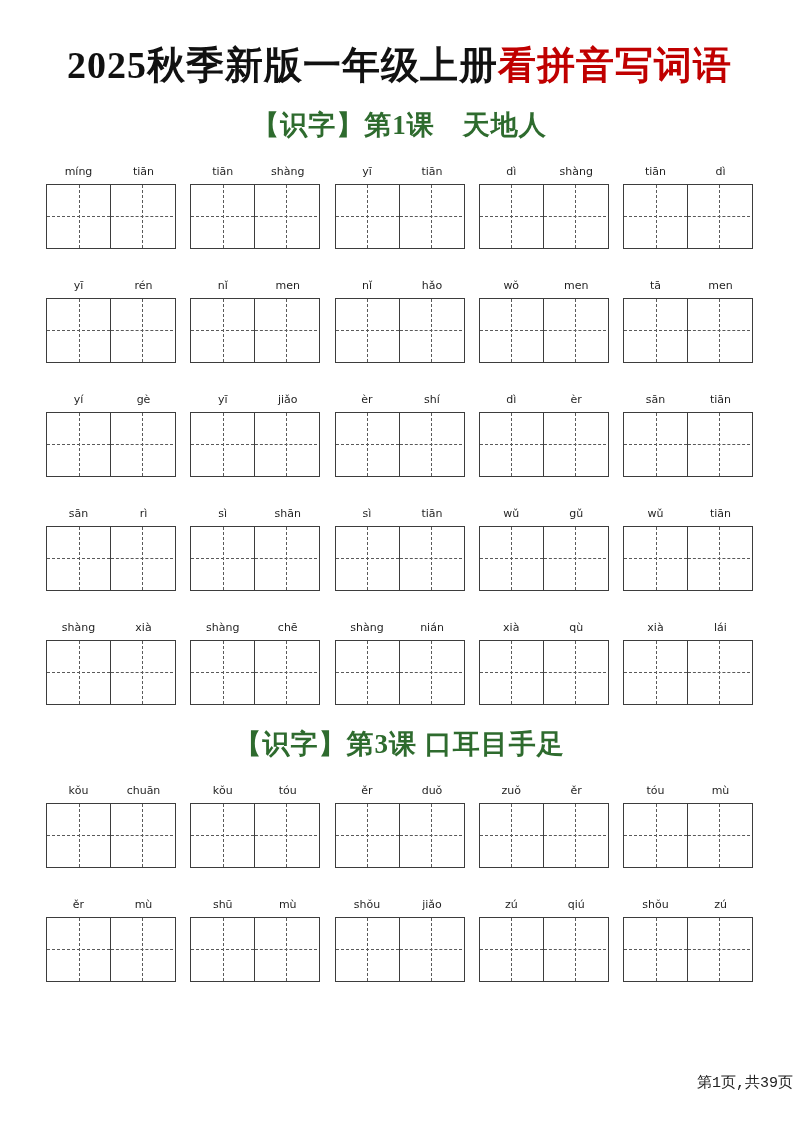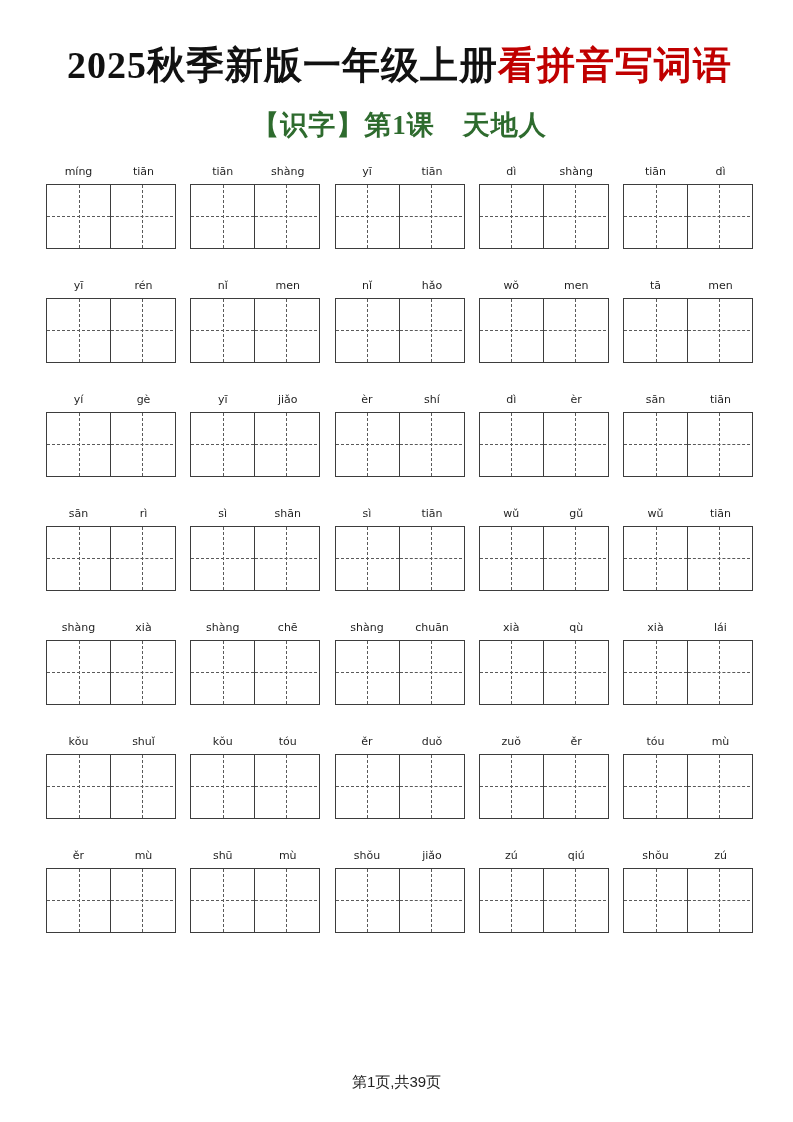--- a/index.html
+++ b/index.html
@@ -78,24 +78,24 @@
   .cell::after{
     content:"";
     position:absolute;
     top:0; bottom:0; left:50%;
     border-left:1.5px dashed var(--dash);
   }
   .footer{
     position:absolute;
     left:0; right:0;
     bottom:16px;
-    text-align:center;
+    text-align:right;
     font-size:15px;
     color:#222222;
-    font-family:Liberation Sans, sans-serif;
+    font-family:Liberation Mono, monospace;
   }
 </style>
 </head>
 <body>
 
 <div class="page">
   <h1 class="title"><span>2025秋季新版一年级上册</span><span class="red">看拼音写词语</span></h1>
 
   <div id="sections">
       <section>
@@ -327,21 +327,21 @@
               <span>chē</span>
             </div>
             <div class="boxes">
               <div class="cell"></div>
               <div class="cell"></div>
             </div>
           </div>
           <div class="group">
             <div class="labels">
               <span>shàng</span>
-              <span>chuān</span>
+              <span>nián</span>
             </div>
             <div class="boxes">
               <div class="cell"></div>
               <div class="cell"></div>
             </div>
           </div>
           <div class="group">
             <div class="labels">
               <span>xià</span>
               <span>qù</span>
@@ -357,25 +357,26 @@
               <span>lái</span>
             </div>
             <div class="boxes">
               <div class="cell"></div>
               <div class="cell"></div>
             </div>
           </div>
         </div>
       </section>
       <section>
+        <h2 class="section-heading">【识字】第3课 口耳目手足</h2>
         <div class="row">
           <div class="group">
             <div class="labels">
               <span>kǒu</span>
-              <span>shuǐ</span>
+              <span>chuān</span>
             </div>
             <div class="boxes">
               <div class="cell"></div>
               <div class="cell"></div>
             </div>
           </div>
           <div class="group">
             <div class="labels">
               <span>kǒu</span>
               <span>tóu</span>

